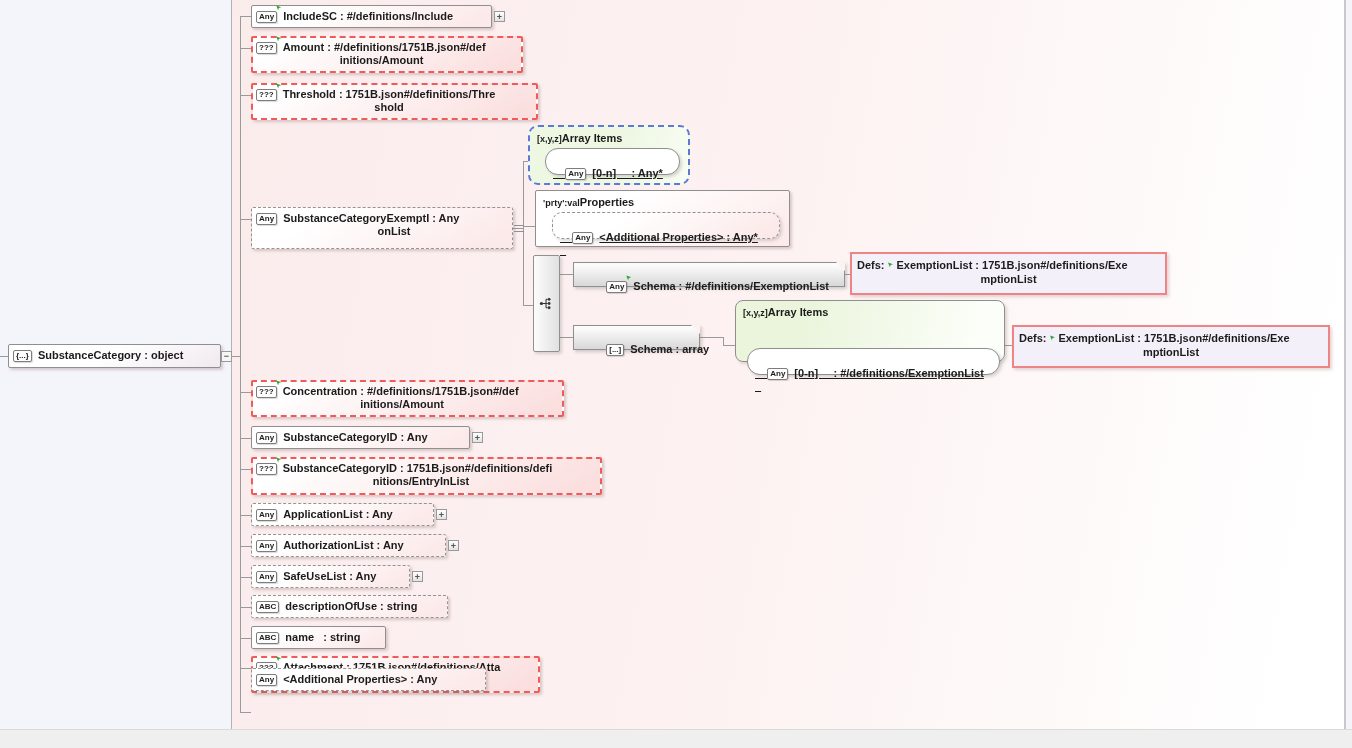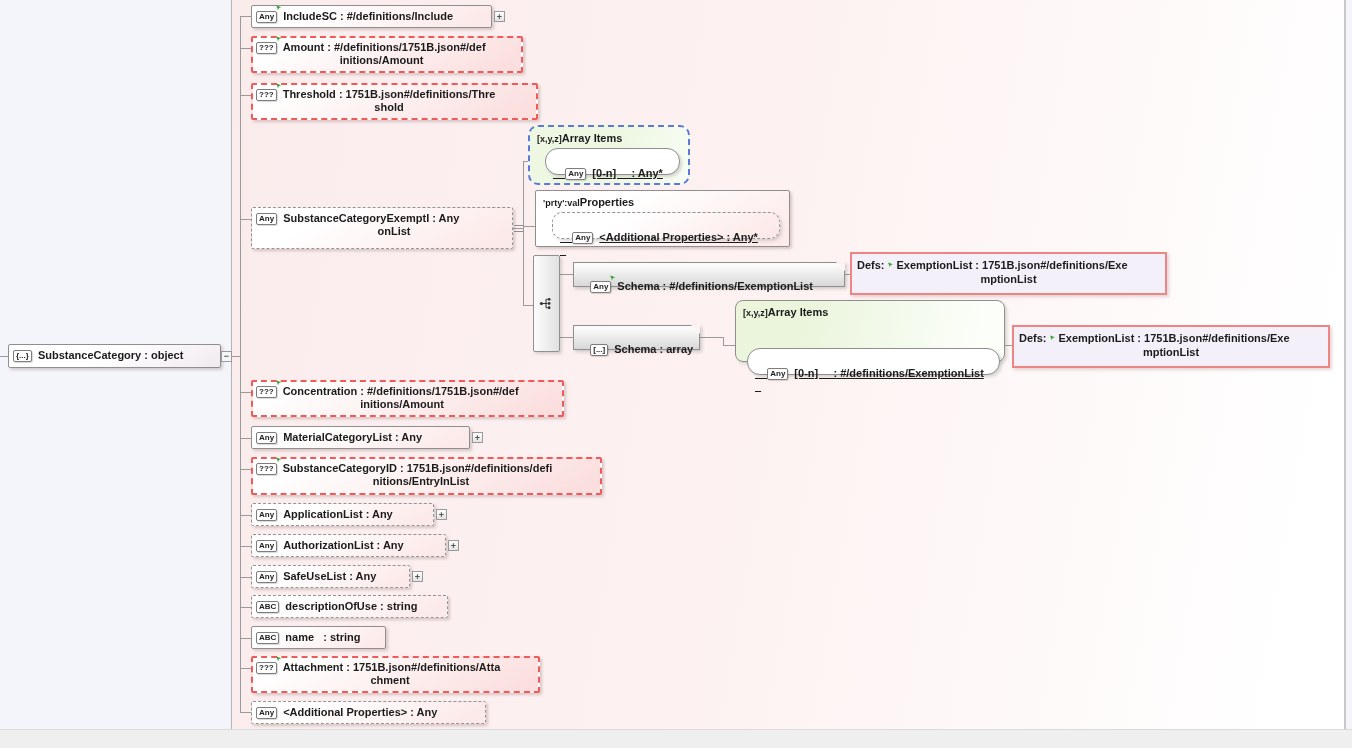--- a/index.html
+++ b/index.html
@@ -76,21 +76,21 @@
       background:linear-gradient(150deg,#ffffff 30%,#fce8e8 95%);}
 
   .choice{position:absolute;box-sizing:border-box;border:1px solid #909090;border-radius:2px;
       background:linear-gradient(to right,#fcfcfc,#e1e1e1);
       box-shadow:2px 2px 3px rgba(110,110,110,.25);
       display:flex;align-items:center;justify-content:center;}
 
   .opt{position:absolute;box-sizing:border-box;white-space:pre;color:#1b1b1b;
       font:bold 11px/13px "Liberation Sans","DejaVu Sans",sans-serif;
       border:1px solid #8f8f8f;background:linear-gradient(180deg,#fbfbfb 10%,#d8d8d8 100%);
-      box-shadow:2px 2px 3px rgba(110,110,110,.3);padding:4px 4px;}
+      box-shadow:2px 2px 3px rgba(110,110,110,.3);padding:4px 20px;}
   .opt::after{content:"";position:absolute;top:-1px;right:-1px;width:0;height:0;
       border-top:9px solid #fdf1f1;border-left:9px solid transparent;}
 
   .defs{position:absolute;box-sizing:border-box;color:#1b1b1b;
       font:bold 11px/14px "Liberation Sans","DejaVu Sans",sans-serif;
       border:2px solid #ee8585;background:#f4f0fa;padding:4px 5px 2px 5px;
       box-shadow:2px 2px 3px rgba(150,100,100,.25);}
   .defs .l2{text-align:center;}
 </style>
 </head>
@@ -159,21 +159,21 @@
     <div class="l2 left">onList</div>
   </div>
   <span class="eq" style="left:514px;top:225px"></span>
 
   <div class="nd rdash" style="left:251px;top:380px;width:313px;height:37px">
     <span class="bw"><span class="bdg">???</span><span class="ref-ic"></span></span><span class="l1">Concentration : #/definitions/1751B.json#/def</span>
     <div class="l2">initions/Amount</div>
   </div>
 
   <div class="nd solid" style="left:251px;top:426px;width:219px;height:23px">
-    <span class="bw"><span class="bdg">Any</span></span><span class="l1">MaterialCategoryList : Any</span>
+    <span class="bw"><span class="bdg">Any</span></span><span class="l1">SubstanceCategoryID : Any</span>
     <span class="exp"></span>
   </div>
 
   <div class="nd rdash" style="left:251px;top:457px;width:351px;height:38px">
     <span class="bw"><span class="bdg">???</span><span class="ref-ic"></span></span><span class="l1">SubstanceCategoryID : 1751B.json#/definitions/defi</span>
     <div class="l2">nitions/EntryInList</div>
   </div>
 
   <div class="nd gdash" style="left:251px;top:534px;width:195px;height:23px">
     <span class="bw"><span class="bdg">Any</span></span><span class="l1">AuthorizationList : Any</span>
@@ -196,21 +196,21 @@
 
   <div class="nd solid" style="left:251px;top:626px;width:135px;height:23px">
     <span class="bw"><span class="bdg">ABC</span></span><span class="l1">name   : string</span>
   </div>
 
   <div class="nd rdash" style="left:251px;top:656px;width:289px;height:37px">
     <span class="bw"><span class="bdg">???</span><span class="ref-ic"></span></span><span class="l1">Attachment : 1751B.json#/definitions/Atta</span>
     <div class="l2">chment</div>
   </div>
 
-  <div class="nd gdash" style="left:251px;top:701px;width:235px;height:23px">
+  <div class="nd gdash" style="left:251px;top:668px;width:235px;height:23px">
     <span class="bw"><span class="bdg">Any</span></span><span class="l1">&lt;Additional Properties&gt; : Any</span>
   </div>
 
   <div class="grp arr-top" style="left:528px;top:125px;width:162px;height:60px">
     <div class="grp-title"><span class="gbdg">[x,y,z]</span><span>Array Items</span></div>
   </div>
   <div class="pill" style="left:545px;top:148px;width:135px;height:26px">
     <span class="bw"><span class="bdg">Any</span></span><span>[0-n]     : Any*</span>
   </div>
 

